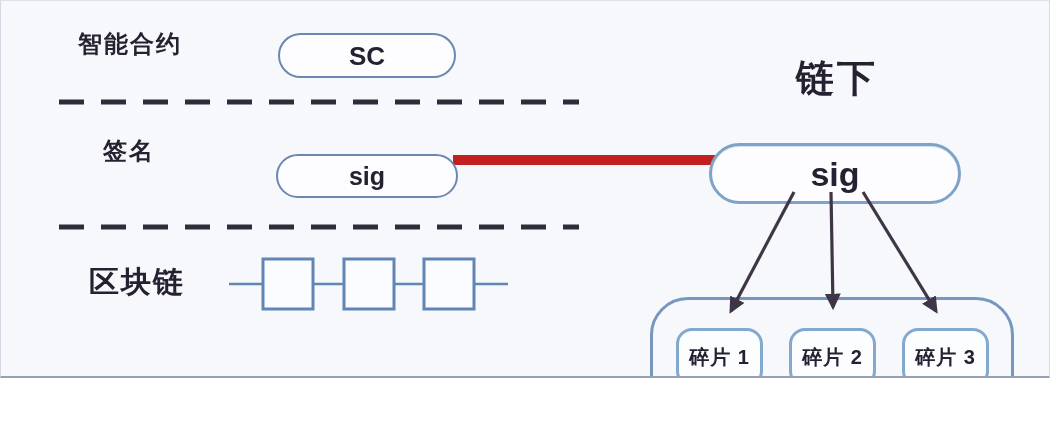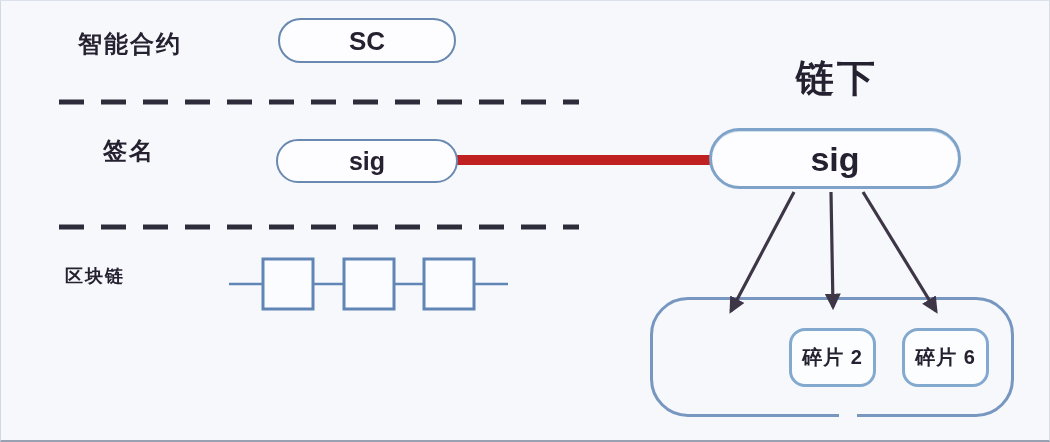--- a/index.html
+++ b/index.html
@@ -10,40 +10,40 @@
     --offchain-border:#7ea2c8;
     --container-border:#7796c0;
     --shard-border:#83a9cf;
     --chain-stroke:#6186b6;
     --dash:#2e2c3a;
     --arrow:#3e3647;
   }
   html,body{margin:0;padding:0;}
   body{font-family:"Liberation Sans","DejaVu Sans",sans-serif;}
   .frame{
-    position:relative;width:1050px;height:442px;box-sizing:border-box;
+    position:relative;width:1050px;height:378px;box-sizing:border-box;
     background:var(--background);overflow:hidden;
     border-top:1px solid #dde2ea;border-left:1px solid #d3d9e2;
     border-right:1px solid #d8dde5;border-bottom:2px solid #97a1b1;padding-left:40px;
   }
   .layer{position:absolute;left:0;top:0;width:1050px;height:442px;}
   .layer.top{pointer-events:none;}
   .lbl{
     position:absolute;font-weight:bold;color:var(--text);
     font-size:24px;letter-spacing:2px;white-space:nowrap;line-height:1;
   }
   .lbl-smart{left:77px;top:31px;}
   .lbl-sign{left:102px;top:138px;}
-  .lbl-chain{left:64px;top:266px;font-size:18px;}
+  .lbl-chain{left:88px;top:266px;font-size:30px;}
   .lbl-offchain{left:795px;top:58px;font-size:38px;letter-spacing:3px;}
   .pill{
     position:absolute;box-sizing:border-box;background:#fdfdff;
     border:2.5px solid var(--pill-border);
     display:flex;align-items:center;justify-content:center;
-    font-weight:bold;color:var(--text);line-height:1;
+    font-weight:bold;color:var(--text);line-height:1;margin-top:15px;
   }
   .pill-sc{left:277px;top:17px;width:178px;height:45px;border-radius:23px;font-size:26px;}
   .pill-sig{left:275px;top:138px;width:182px;height:44px;border-radius:22px;font-size:25px;}
   .pill-sig-big{
     left:708px;top:127px;width:252px;height:61px;border-radius:31px;
     border:3px solid var(--offchain-border);font-size:34px;
     box-shadow:inset 0 1px 0 #cfe2ef;
   }
   .shard-container{
     position:absolute;left:649px;top:296px;width:364px;height:120px;
@@ -92,22 +92,23 @@
   <div class="lbl lbl-chain">区块链</div>
   <div class="lbl lbl-offchain">链下</div>
 
   <div class="pill pill-sc">SC</div>
   <div class="pill pill-sig">sig</div>
   <div class="pill pill-sig-big">sig</div>
 
   <div class="shard-container"></div>
   <div class="shard-gap"></div>
 
+  <div class="shard shard-1">碎片 1</div>
   <div class="shard shard-2">碎片 2</div>
-  <div class="shard shard-3">碎片 6</div>
+  <div class="shard shard-3">碎片 3</div>
 
   <svg class="layer top" viewBox="0 0 1050 442">
     <defs>
       <marker id="ah" markerWidth="5.4" markerHeight="5.4" refX="4.2" refY="2.5" orient="auto">
         <path class="arrow-head" d="M0,0 L5.2,2.5 L0,5 Z"></path>
       </marker>
     </defs>
     <line class="arrow-line" x1="793" y1="191" x2="730" y2="310" marker-end="url(#ah)"></line>
     <line class="arrow-line" x1="830" y1="191" x2="832" y2="306" marker-end="url(#ah)"></line>
     <line class="arrow-line" x1="862" y1="191" x2="935" y2="310" marker-end="url(#ah)"></line>

